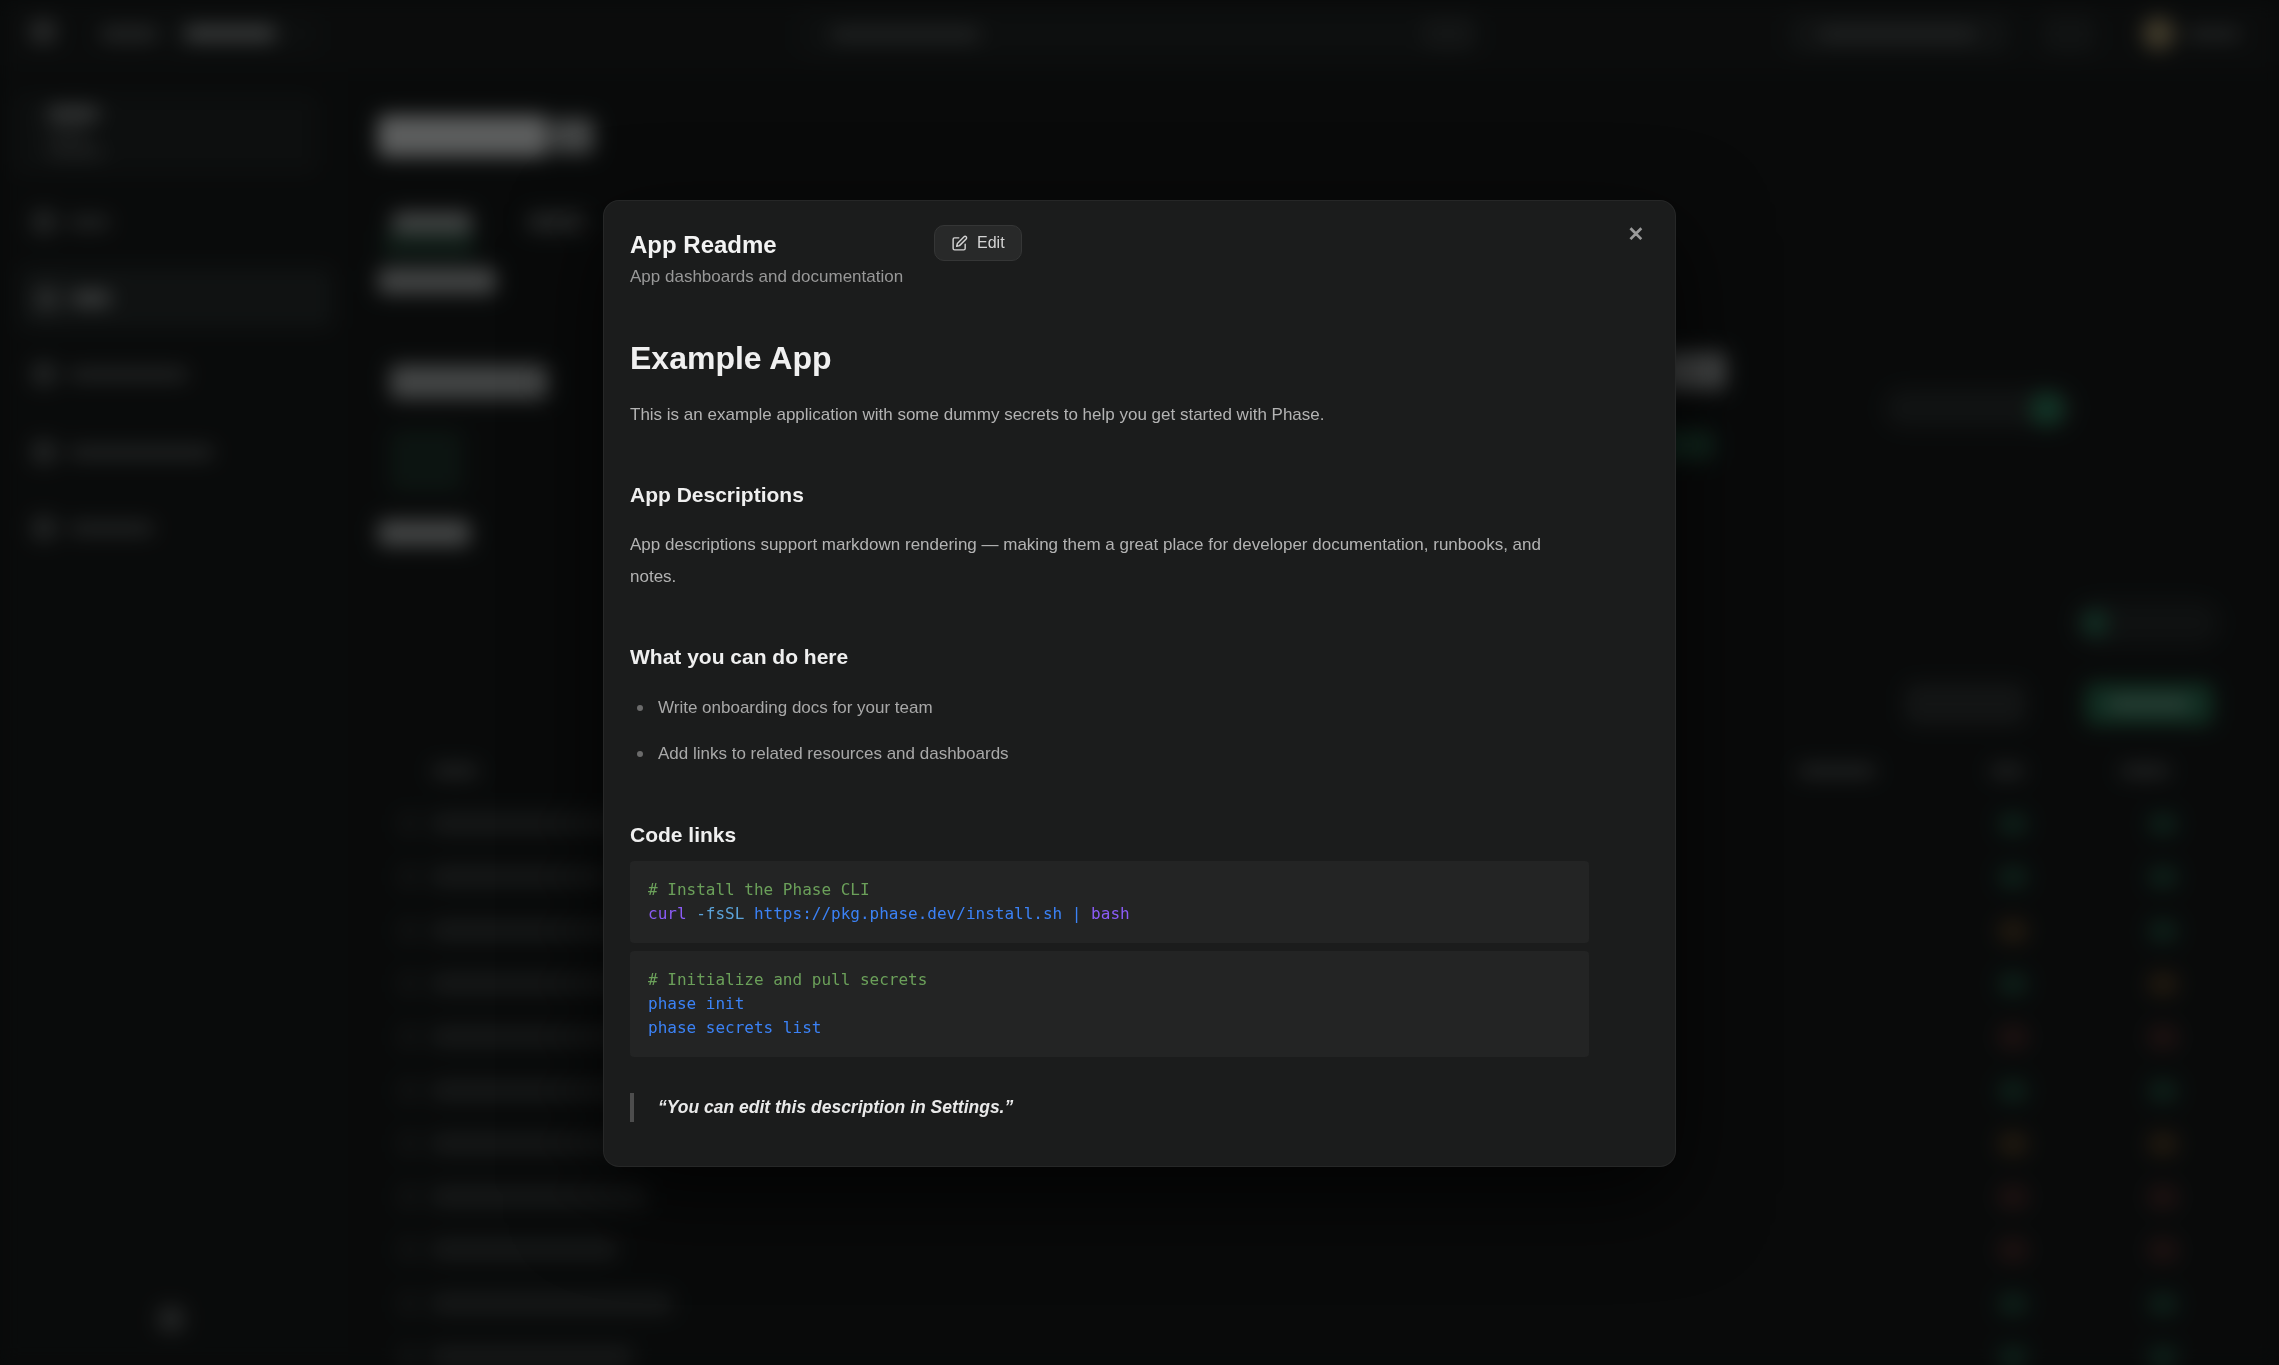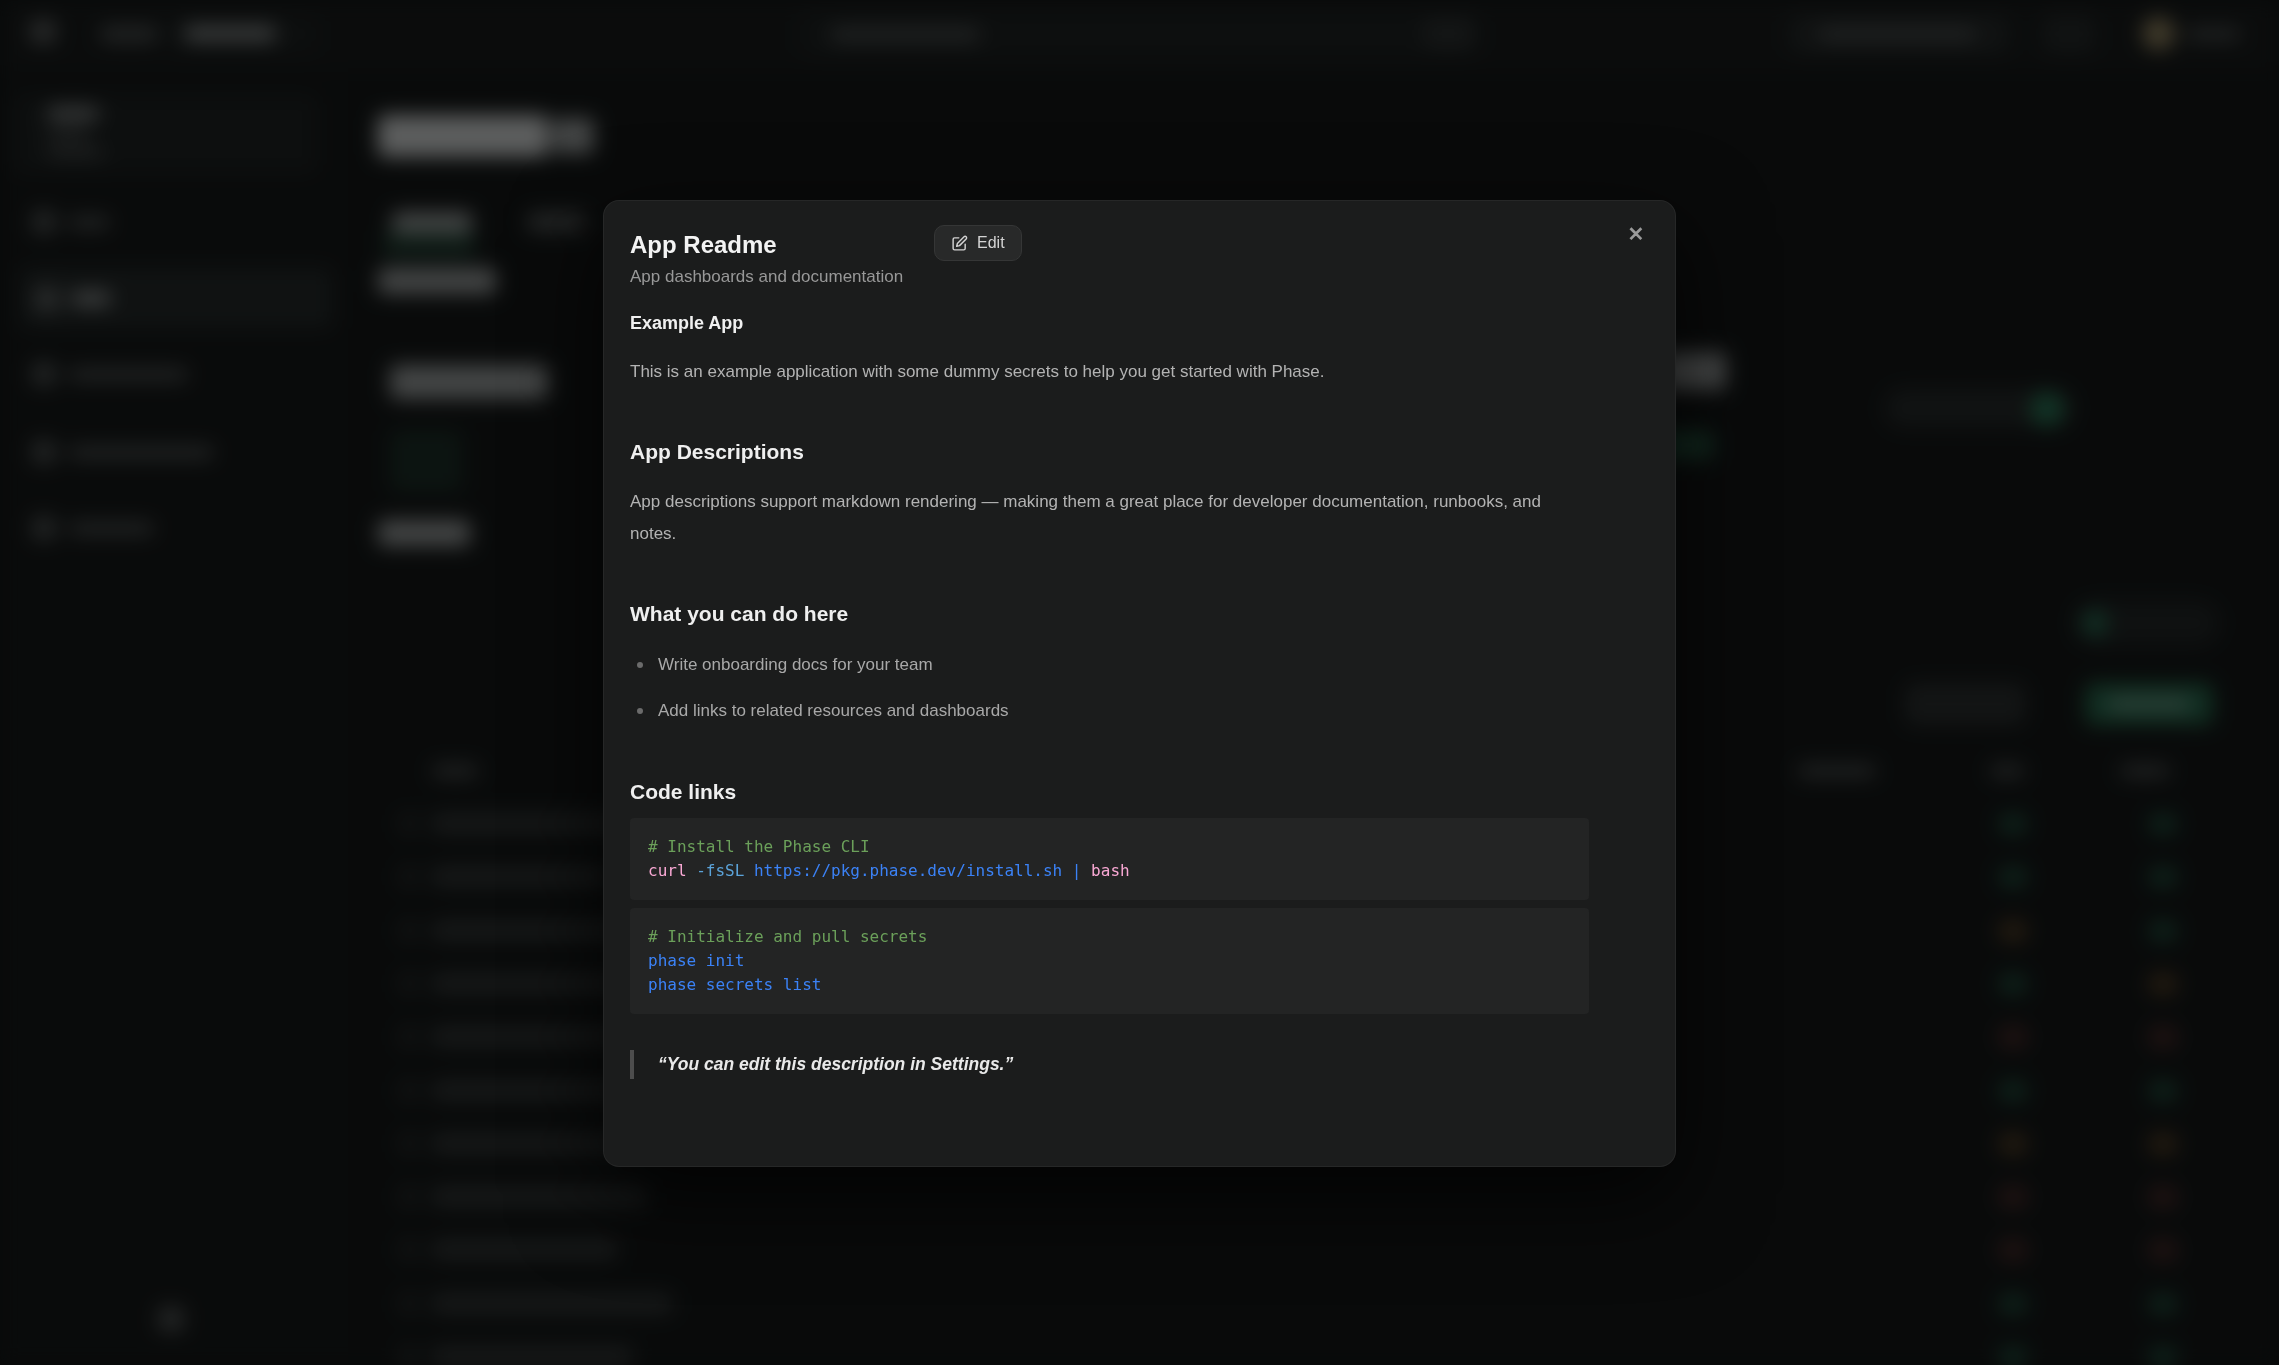--- a/index.html
+++ b/index.html
@@ -36,32 +36,32 @@
   .modal-header{position:relative;padding:30px 26px 0 26px;}
   .modal-title{font-size:24px;font-weight:700;color:#f3f3f3;line-height:1.15;}
   .modal-sub{margin-top:8px;font-size:17px;color:#989898;}
   .edit-btn{position:absolute;left:330px;top:24px;display:inline-flex;align-items:center;gap:9px;
     background:#282929;border:1px solid #353636;border-radius:10px;color:#d4d4d4;
     font-size:16px;padding:8px 16px;cursor:pointer;}
   .edit-btn svg{display:block;}
   .close-btn{position:absolute;top:18px;right:24px;width:30px;height:30px;border:none;background:none;
     color:#9a9a9a;font-size:20px;font-weight:700;cursor:pointer;line-height:30px;text-align:center;padding:0;}
   .modal-body{padding:0 86px 0 26px;}
-  .h1{margin-top:26px;font-size:18px;font-weight:700;color:#f0f0f0;}
+  .h1{margin-top:53px;font-size:32px;font-weight:700;color:#f0f0f0;}
   .p{margin-top:22px;font-size:17px;line-height:32px;color:#b3b3b3;max-width:945px;}
   .h2{margin-top:52px;font-size:21px;font-weight:700;color:#efefef;}
   .h2.tight{margin-top:56px;}
   ul.list{margin:26px 0 0 0;padding-left:28px;list-style:none;}
   ul.list li{position:relative;margin-bottom:20px;font-size:17px;color:#a8a8a8;line-height:26px;}
   ul.list li::before{content:"";position:absolute;left:-21px;top:10px;width:6px;height:6px;border-radius:50%;background:#6b6b6b;}
   pre.code{margin:14px 0 0 0;background:#232424;border-radius:4px;padding:17px 18px;
     font-family:"DejaVu Sans Mono","Liberation Mono",monospace;font-size:16px;line-height:24px;color:#dcdcdc;overflow:hidden;}
   pre.code + pre.code{margin-top:8px;}
   .tok-comment{color:#6ba05a;}
-  .tok-cmd{color:#f9a8d4;}
+  .tok-cmd{color:#8b5cf6;}
   .tok-flag{color:#5ba3d9;}
   .tok-plain{color:#3b82f6;}
   blockquote.q{margin:36px 0 0 0;border-left:4px solid #4d4d4d;padding:4px 0 4px 24px;
     font-size:17.5px;font-style:italic;font-weight:600;color:#e9e9e9;}
   blockquote.q b{font-weight:800;}
 </style>
 </head>
 <body>
 
 <div class="bg">

